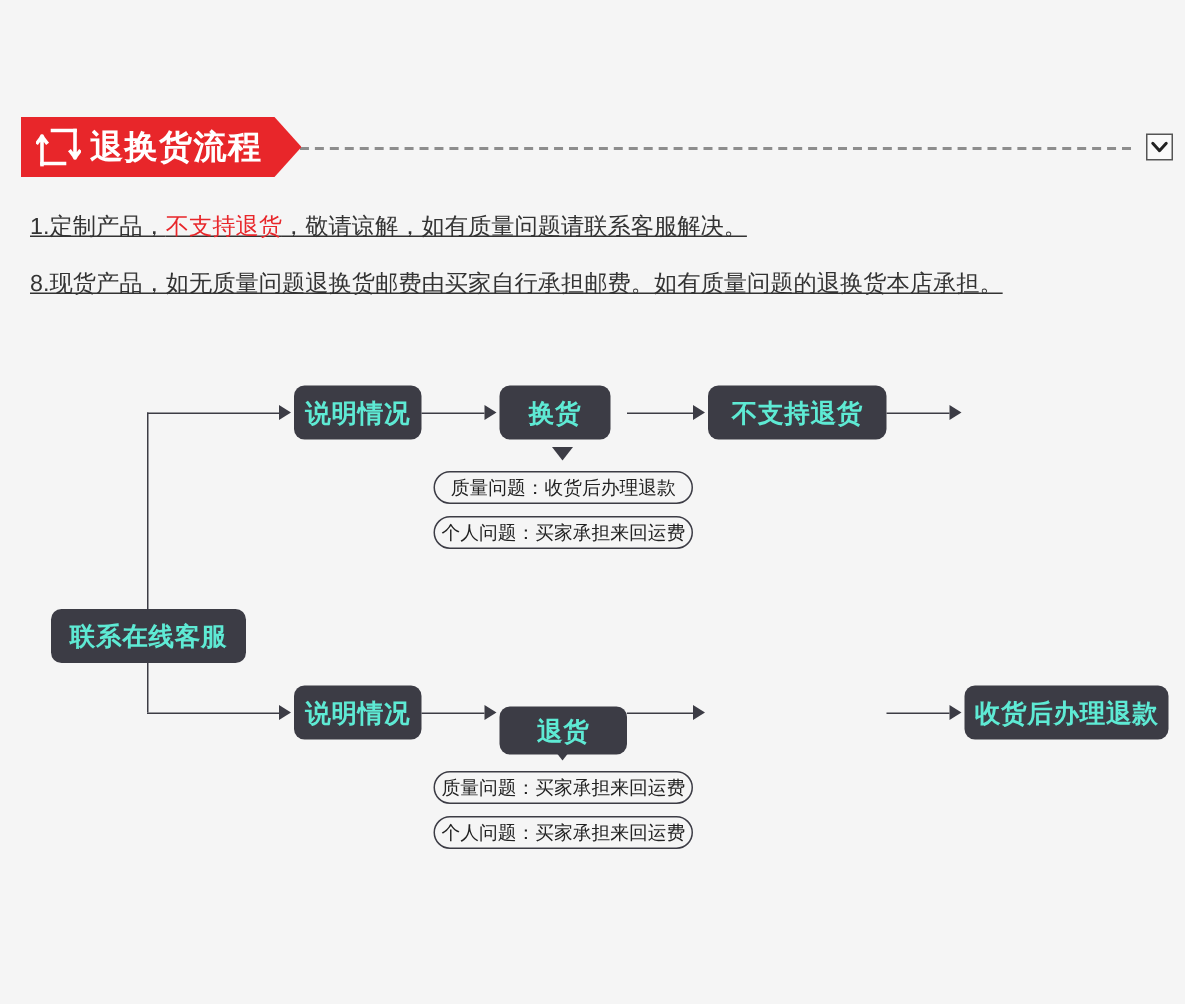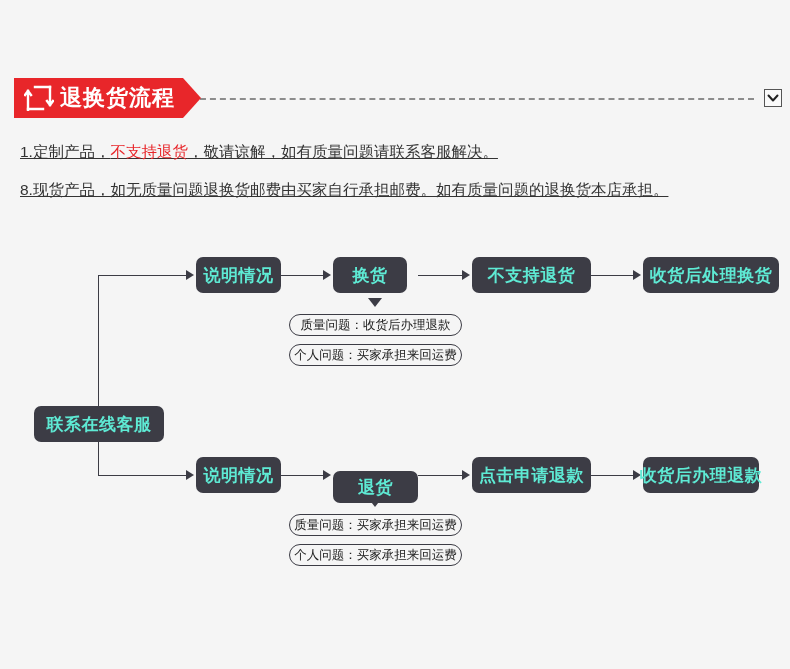--- a/index.html
+++ b/index.html
@@ -223,38 +223,36 @@
     <div class="arrowhead" style="left:323px; top:30px;"></div>
 
     <div class="node" style="left:333px; top:17px; width:74px; height:36px;">换货</div>
     <div class="hline" style="left:418px; top:35px; width:44px;"></div>
     <div class="arrowhead" style="left:462px; top:30px;"></div>
 
     <div class="node" style="left:472px; top:17px; width:119px; height:36px;">不支持退货</div>
     <div class="hline" style="left:591px; top:35px; width:42px;"></div>
     <div class="arrowhead" style="left:633px; top:30px;"></div>
 
-    <div class="node" style="left:643px; top:17px; width:136px; height:36px;">收货后处理换货</div>
 
     <div class="tri-down" style="left:368px; top:58px;"></div>
     <div class="pill" style="left:289px; top:74px; width:173px;">质量问题：收货后办理退款</div>
     <div class="pill" style="left:289px; top:104px; width:173px;">个人问题：买家承担来回运费</div>
 
     <div class="node" style="left:196px; top:217px; width:85px; height:36px;">说明情况</div>
     <div class="hline" style="left:281px; top:235px; width:42px;"></div>
     <div class="arrowhead" style="left:323px; top:230px;"></div>
 
     <div class="node" style="left:333px; top:231px; width:85px; height:32px;">退货</div>
     <div class="hline" style="left:418px; top:235px; width:44px;"></div>
     <div class="arrowhead" style="left:462px; top:230px;"></div>
 
-    <div class="node" style="left:472px; top:217px; width:119px; height:36px;">点击申请退款</div>
     <div class="hline" style="left:591px; top:235px; width:42px;"></div>
     <div class="arrowhead" style="left:633px; top:230px;"></div>
 
-    <div class="node" style="left:643px; top:217px; width:116px; height:36px;">收货后办理退款</div>
+    <div class="node" style="left:643px; top:217px; width:136px; height:36px;">收货后办理退款</div>
 
     <div class="tri-down" style="left:368px; top:258px;"></div>
     <div class="pill" style="left:289px; top:274px; width:173px;">质量问题：买家承担来回运费</div>
     <div class="pill" style="left:289px; top:304px; width:173px;">个人问题：买家承担来回运费</div>
 
   </div>
 </div>
 
 </body></html>

